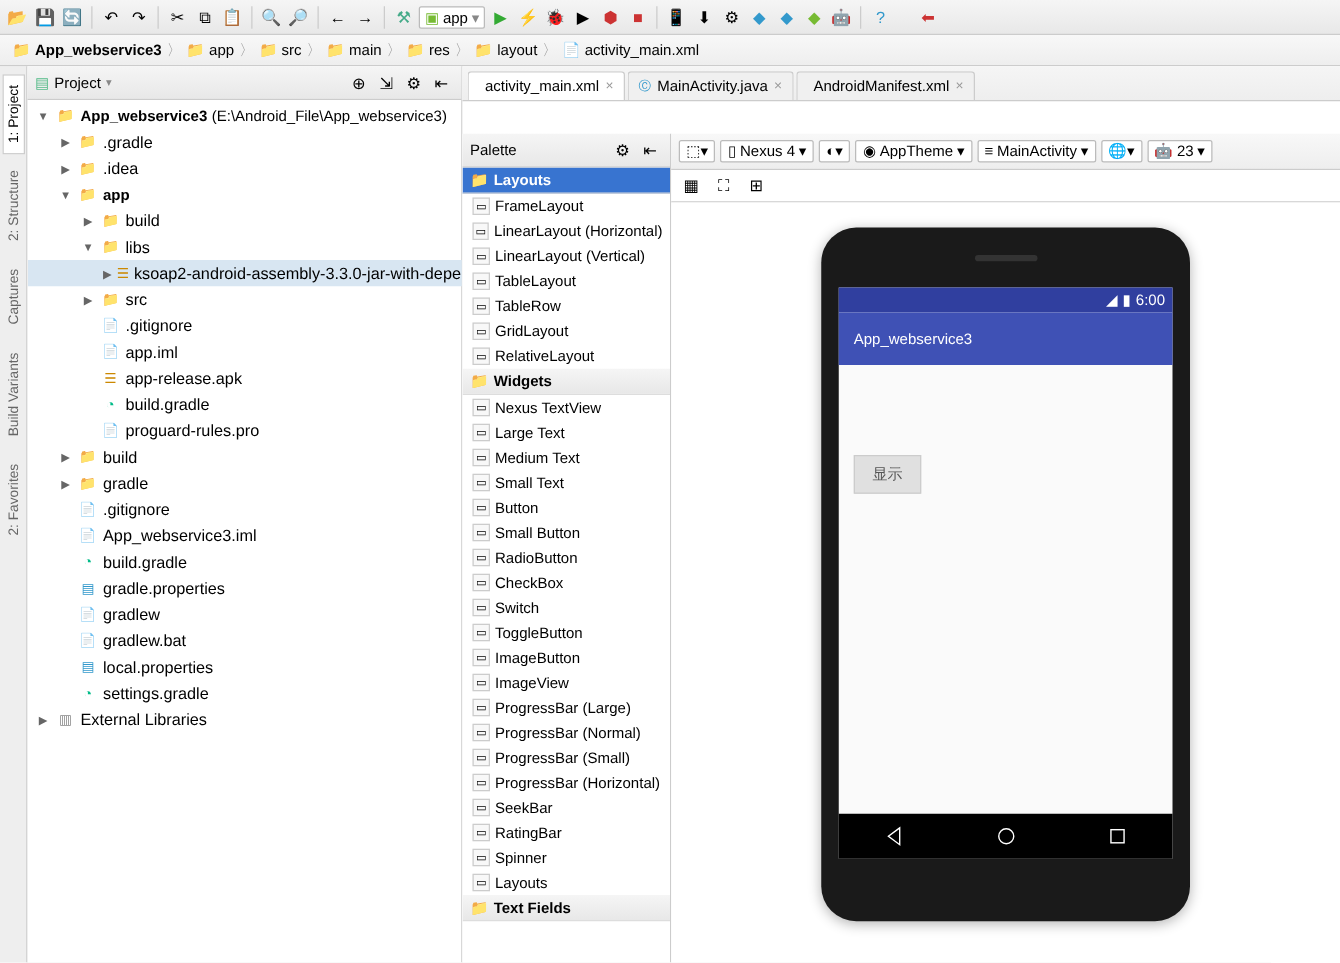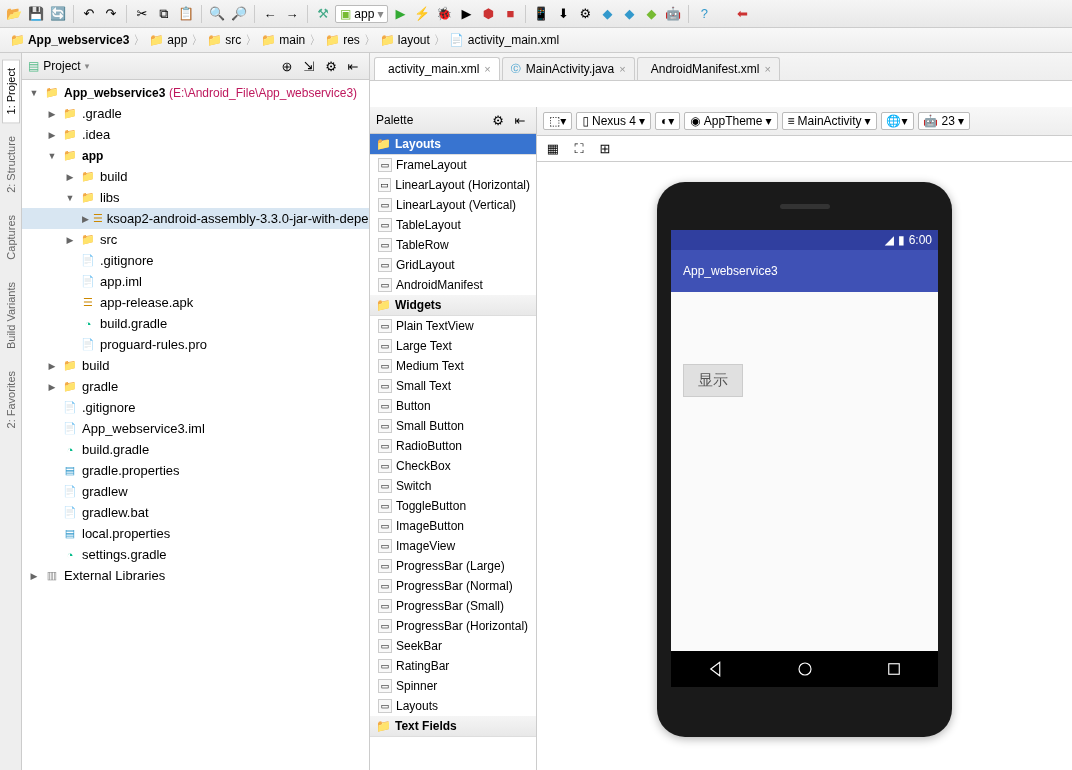--- a/index.html
+++ b/index.html
@@ -18,21 +18,21 @@
 .project-panel { width: 348px; background: #fff; border-right: 1px solid #ccc; display: flex; flex-direction: column; }
 .panel-header { height: 27px; background: linear-gradient(#f5f5f5,#e8e8e8); border-bottom: 1px solid #ccc; display: flex; align-items: center; padding: 0 6px; font-size: 12px; justify-content: space-between; }
 .panel-header-left { display: flex; align-items: center; gap: 4px; }
 .panel-header-right { display: flex; align-items: center; gap: 2px; }
 .tree { overflow: auto; flex: 1; padding: 2px 0; }
 .tree-row { display: flex; align-items: center; height: 21px; padding-left: 6px; cursor: pointer; white-space: nowrap; }
 .tree-row.selected { background: #d8e6f2; }
 .tree-arrow { width: 12px; text-align: center; color: #666; font-size: 9px; }
 .tree-icon { width: 16px; height: 16px; margin: 0 4px; display: inline-flex; align-items: center; justify-content: center; font-size: 11px; }
 .tree-label { font-size: 13px; }
-.tree-label .dim { color: #be185d; }
+.tree-label .dim { color: #000000; }
 .tree-label b { font-weight: bold; }
 .folder-icon { color: #d4a84b; }
 .editor-area { flex: 1; display: flex; flex-direction: column; background: #fff; }
 .editor-tabs { height: 28px; background: linear-gradient(#f5f5f5,#eee); border-bottom: 1px solid #ccc; display: flex; align-items: flex-end; padding: 0 4px; }
 .ed-tab { padding: 4px 8px; border: 1px solid #ccc; border-bottom: none; margin-right: 2px; background: #f0f0f0; display: flex; align-items: center; gap: 5px; font-size: 12px; cursor: pointer; border-radius: 3px 3px 0 0; }
 .ed-tab.active { background: #fff; }
 .ed-tab .close { color: #999; font-size: 11px; }
 .palette-area { display: flex; flex: 1; margin-top: 26px; }
 .palette { width: 167px; border-right: 1px solid #ccc; background: #fff; display: flex; flex-direction: column; }
 .palette-list { flex: 1; overflow: hidden; }
@@ -44,21 +44,21 @@
 .design-toolbar { height: 29px; background: linear-gradient(#f8f8f8,#eee); border-bottom: 1px solid #ccc; display: flex; align-items: center; padding: 0 6px; gap: 4px; font-size: 11px; }
 .design-toolbar .tbtn { border: 1px solid #bbb; background: #fff; padding: 1px 5px; border-radius: 2px; display: flex; align-items: center; gap: 3px; cursor: pointer; }
 .design-toolbar2 { height: 26px; background: #fff; border-bottom: 1px solid #ccc; display: flex; align-items: center; padding: 0 6px; gap: 6px; }
 .design-canvas { flex: 1; background: #fff; display: flex; justify-content: center; padding-top: 20px; overflow: hidden; }
 .phone { width: 295px; height: 555px; background: #1a1a1a; border-radius: 28px; padding: 48px 14px 50px 14px; position: relative; box-shadow: 0 2px 10px rgba(0,0,0,0.3); }
 .phone-speaker { position: absolute; top: 22px; left: 50%; transform: translateX(-50%); width: 50px; height: 5px; background: #333; border-radius: 3px; }
 .phone-screen { width: 100%; height: 100%; background: #fafafa; position: relative; }
 .statusbar { height: 20px; background: #303f9f; color: #fff; display: flex; justify-content: flex-end; align-items: center; padding: 0 6px; font-size: 10px; gap: 4px; }
 .appbar { height: 42px; background: #3f51b5; color: #fff; display: flex; align-items: center; padding: 0 12px; font-size: 14px; }
 .app-content { padding: 12px; color: #888; font-size: 11px; }
-.app-button { margin: 60px 0 0 0; background: #e0e0e0; border: 1px solid #ccc; padding: 6px 14px; font-size: 15px; display: inline-block; color: #555; }
+.app-button { margin: 60px 0 0 0; background: #e0e0e0; border: 1px solid #ccc; padding: 6px 14px; font-size: 12px; display: inline-block; color: #555; }
 .navbar { position: absolute; bottom: 0; left: 0; right: 0; height: 36px; background: #000; display: flex; justify-content: space-around; align-items: center; }
 .nav-btn { width: 18px; height: 18px; }
 .bottom-tabs { height: 27px; background: linear-gradient(#f5f5f5,#eee); border-top: 1px solid #ccc; display: flex; align-items: center; padding: 0 8px; margin-left: 167px; }
 .btab { padding: 4px 14px; border: 1px solid #ccc; background: #f0f0f0; margin-top: -1px; font-size: 12px; cursor: pointer; }
 .btab.active { background: #fff; border-bottom-color: #fff; }
 svg { display: block; }
 </style>
 </head>
 <body>
 
@@ -344,29 +344,29 @@
             <div class="pal-item">
               <span class="pal-icon">▭</span>
               <span>TableRow</span>
             </div>
             <div class="pal-item">
               <span class="pal-icon">▭</span>
               <span>GridLayout</span>
             </div>
             <div class="pal-item">
               <span class="pal-icon">▭</span>
-              <span>AndroidManifest</span>
+              <span>RelativeLayout</span>
             </div>
             <div class="pal-group">
               <span style="color:#d4a84b">📁</span>
               <span>Widgets</span>
             </div>
             <div class="pal-item">
               <span class="pal-icon">▭</span>
-              <span>Plain TextView</span>
+              <span>Nexus TextView</span>
             </div>
             <div class="pal-item">
               <span class="pal-icon">▭</span>
               <span>Large Text</span>
             </div>
             <div class="pal-item">
               <span class="pal-icon">▭</span>
               <span>Medium Text</span>
             </div>
             <div class="pal-item">

